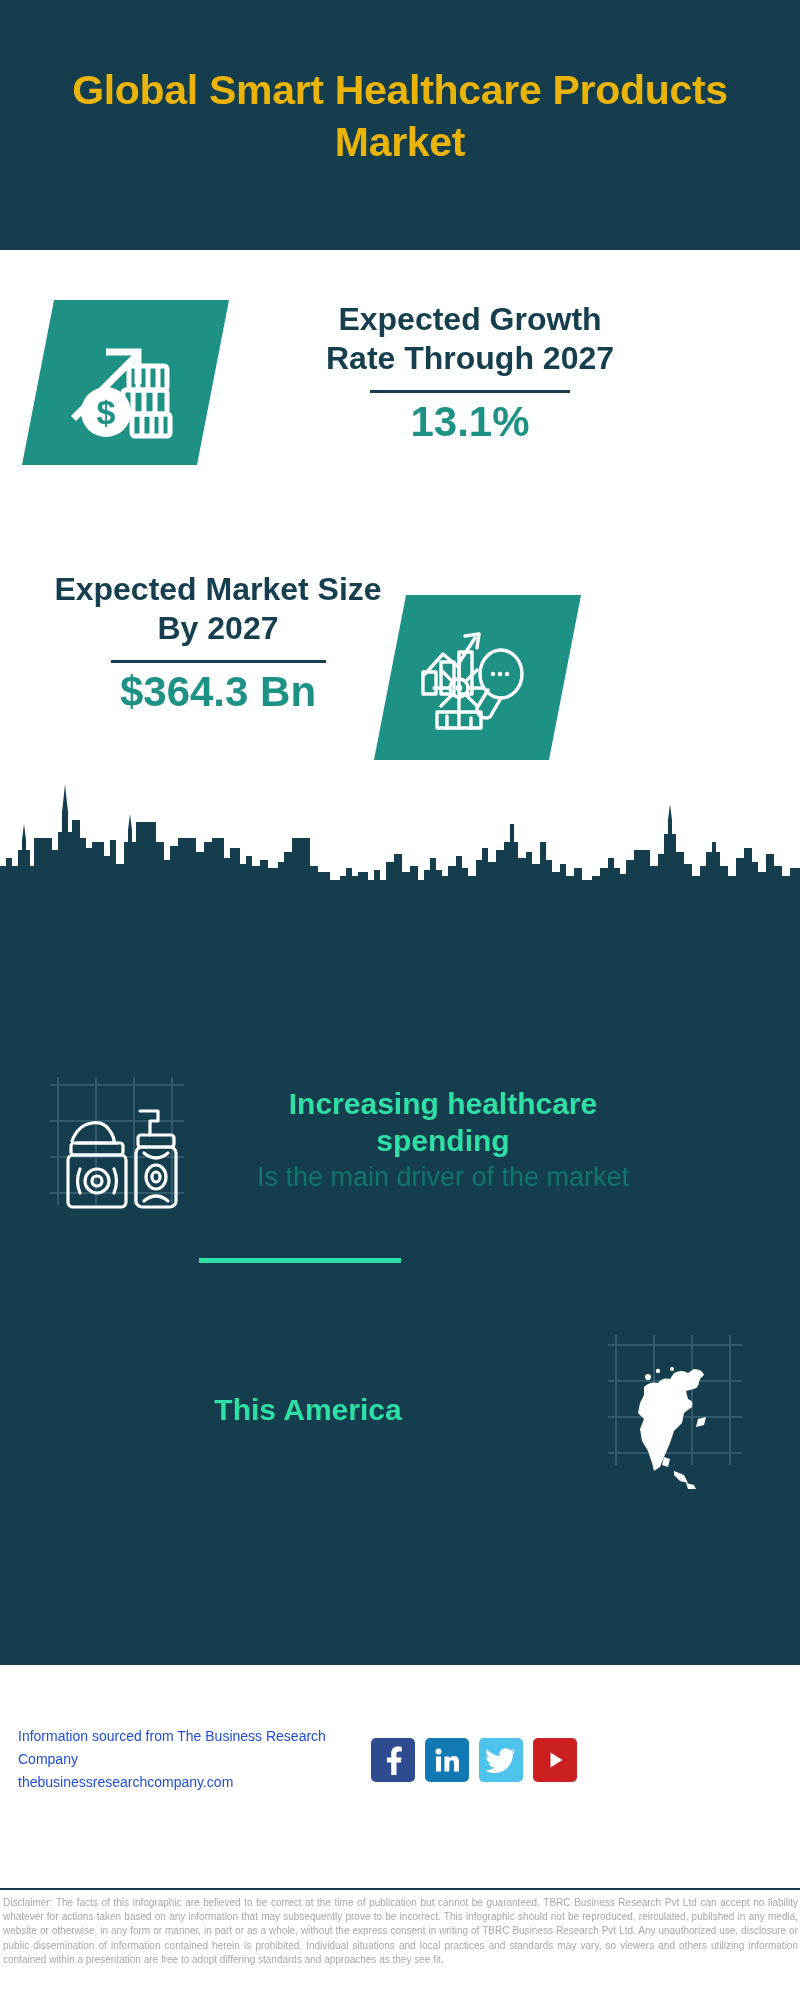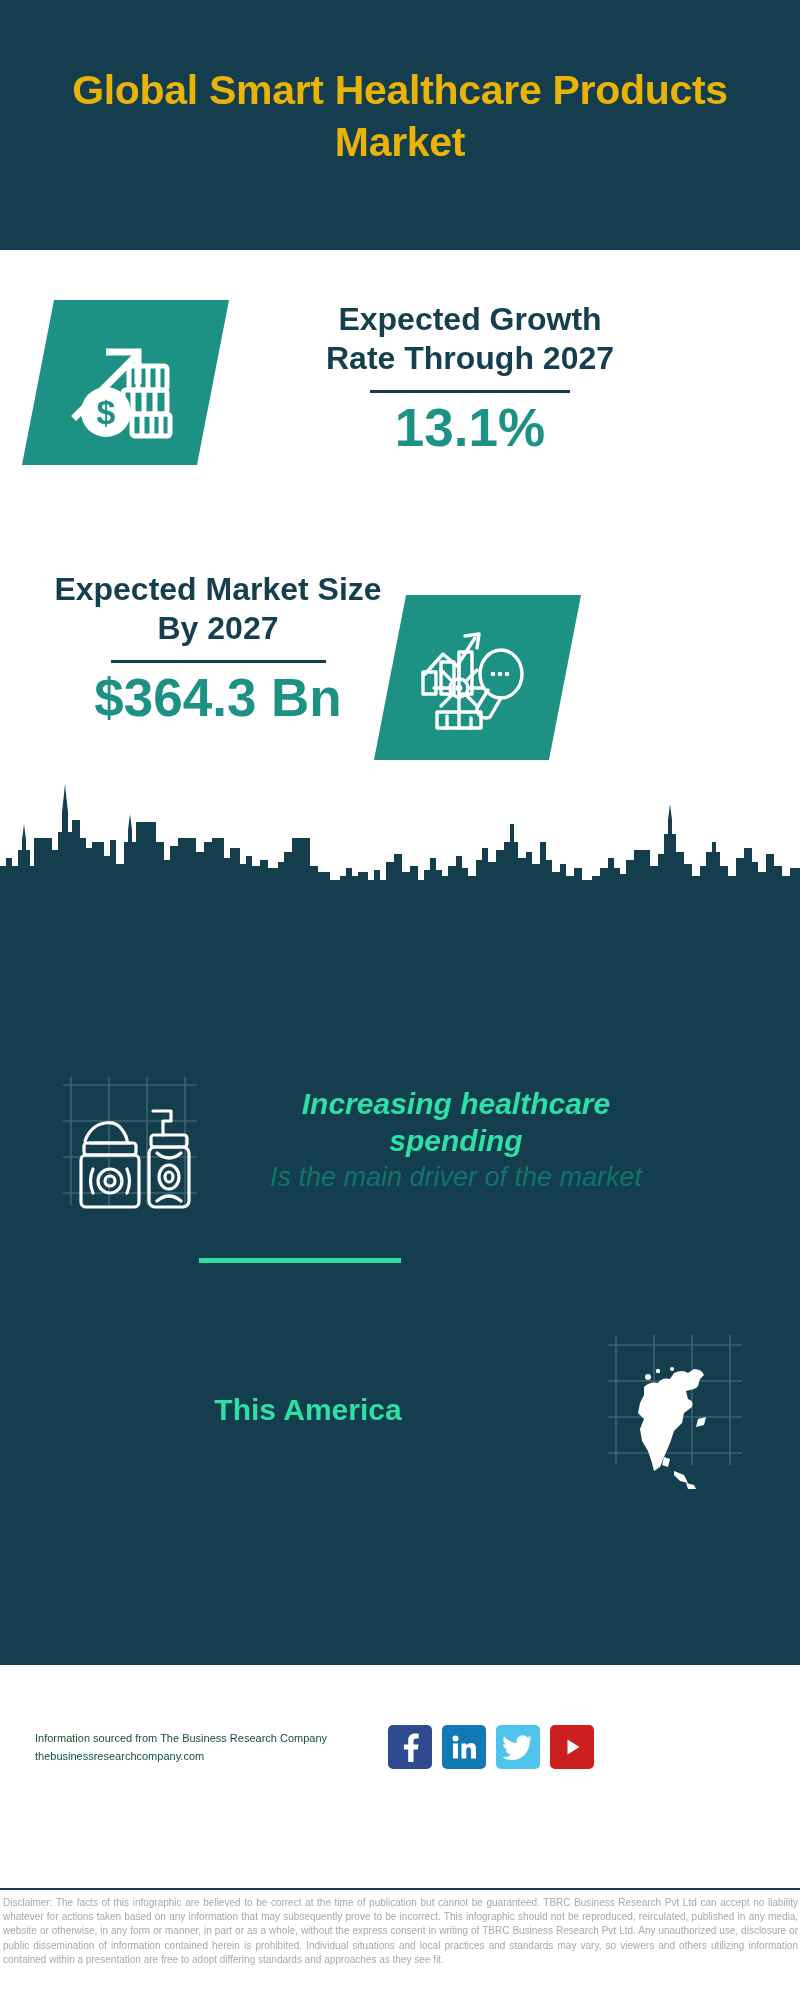--- a/index.html
+++ b/index.html
@@ -37,21 +37,21 @@
     position:absolute; inset:0;
     transform:skewX(11deg);
     display:flex; align-items:center; justify-content:center;
   }
 
   
   .stat-label {
     color:#153e4e; font-weight:bold; font-size:32px; line-height:1.22; text-align:center;
   }
   .stat-rule { height:3px; background:#153e4e; margin:12px auto 6px auto; }
-  .stat-value { color:#1d9183; font-weight:bold; font-size:53px; line-height:1.1; text-align:center; }
+  .stat-value { color:#1d9183; font-weight:bold; font-size:42px; line-height:1.1; text-align:center; }
 
   .block1 { position:absolute; left:300px; top:300px; width:340px; }
   .block1 .stat-rule { width:200px; }
   .block2 { position:absolute; left:48px; top:570px; width:340px; }
   .block2 .stat-rule { width:215px; }
 
   .icon1 { left:38px; top:300px; width:175px; height:165px; }
   .icon2 { left:390px; top:595px; width:175px; height:165px; }
 
   
@@ -60,21 +60,21 @@
     background:#143d4d;
   }
   .skyline {
     position:absolute; left:0; top:780px; width:800px; height:110px;
     overflow:hidden;
   }
   .skyline svg { display:block; }
 
   
   .row { position:absolute; display:flex; align-items:center; }
-  .row-a { left:13px; top:1030px; width:672px; height:220px;font-style:italic; }
+  .row-a { left:0; top:1030px; width:672px; height:220px; }
   .row-b { left:0; top:1300px; width:800px; height:220px; }
 
   .gridbox { position:relative; width:170px; height:170px; flex:0 0 170px; }
   .gridbox svg { position:absolute; left:0; top:0; }
   .gridbox .fg { position:absolute; left:0; top:0; }
 
   .txt-wrap { flex:1 1 auto; text-align:center; padding:0 6px; }
   .accent-head { color:#2fe0a5; font-weight:bold; font-size:30px; line-height:1.22; }
   .sub-line { color:#0f766e; font-size:27px; line-height:1.26; font-weight:400; }
 
@@ -84,21 +84,21 @@
   }
 
   
   .footer {
     position:absolute; left:0; top:1665px; width:800px; height:225px; background:#fff;
   }
   .footer-inner {
     position:absolute; left:0; top:60px; width:800px;
     display:flex; align-items:center;
   }
-  .src-text { margin-left:35px; width:345px; color:#14532d; font-size:11px; line-height:1.65; }
+  .src-text { margin-left:18px; width:345px; color:#1d4ed8; font-size:14px; line-height:1.65; }
   .social { display:flex; gap:10px; margin-left:8px; }
   .sbtn {
     width:44px; height:44px; border-radius:5px;
     display:flex; align-items:center; justify-content:center;
   }
   .sbtn svg { display:block; }
 
   .footer-div { position:absolute; left:0; top:1888px; width:800px; height:2px; background:#143d4d; }
 
   .disclaimer {

